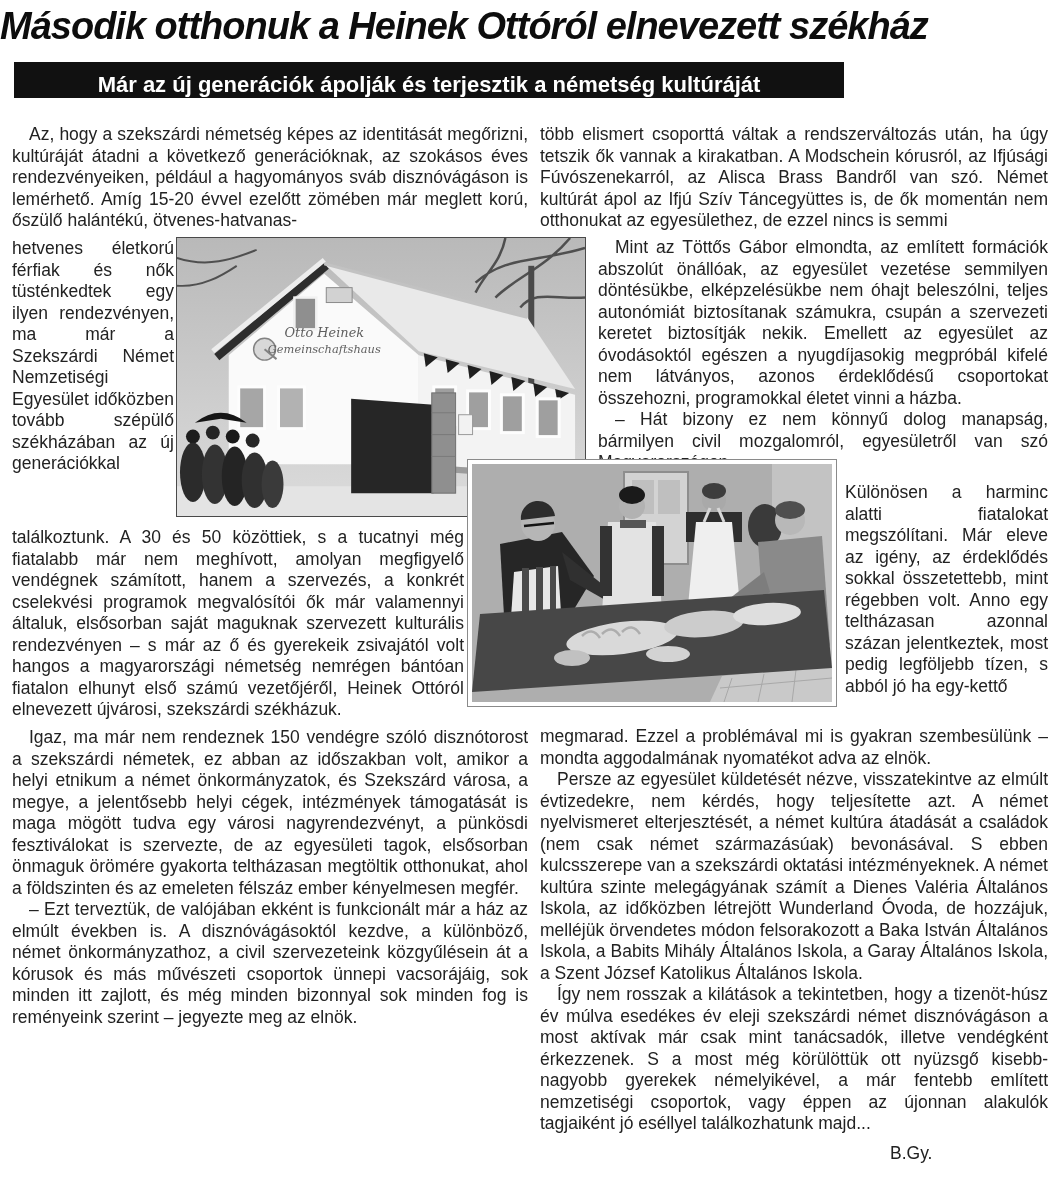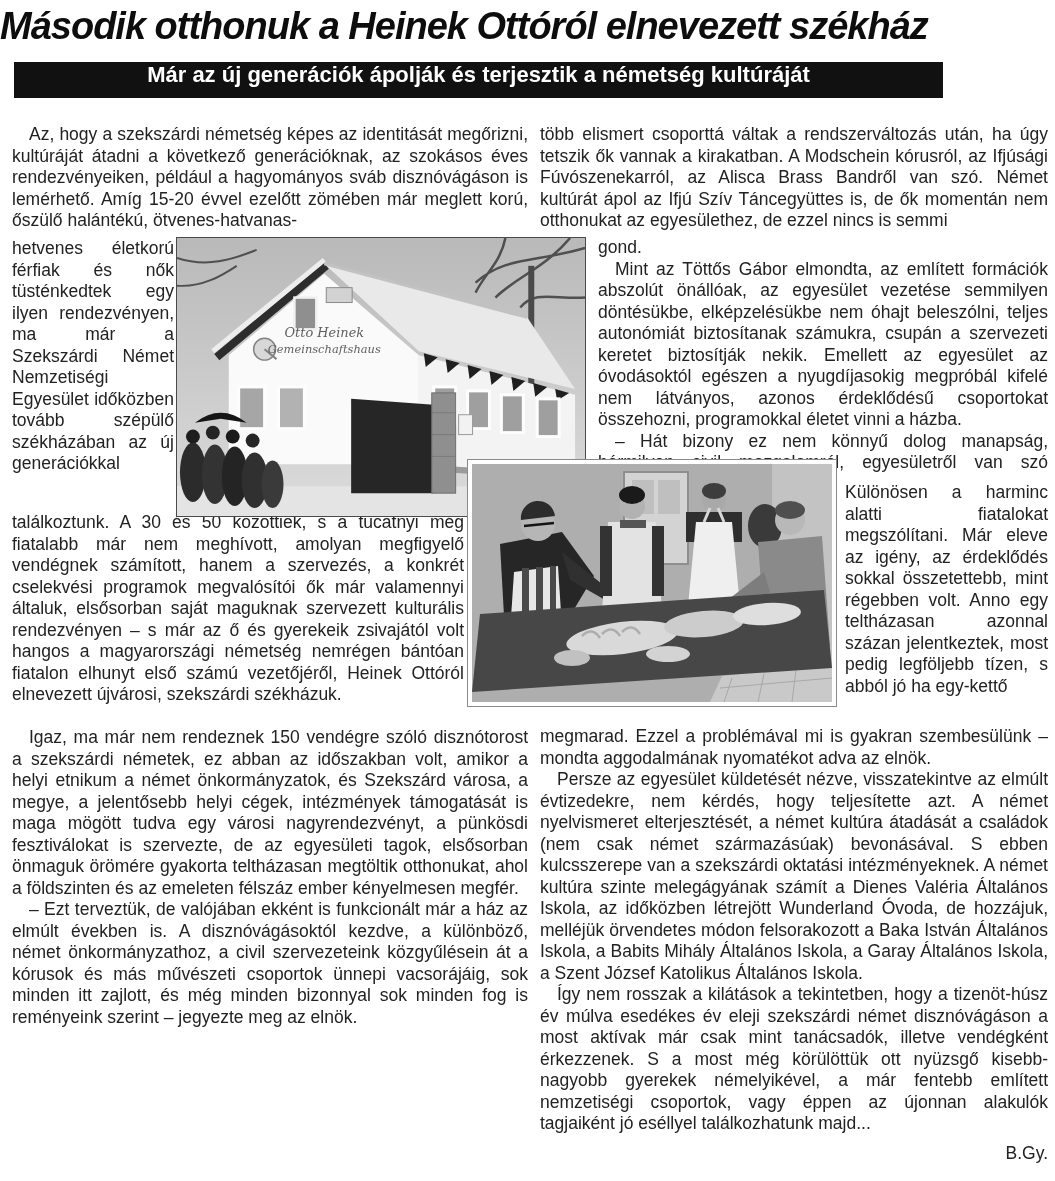--- a/index.html
+++ b/index.html
@@ -6,35 +6,35 @@
   .page {
     position:relative; width:1055px; height:1181px; background:#ffffff;
     font-family:"Liberation Sans", sans-serif; color:#1c1c1c; overflow:hidden;
   }
   .headline {
     position:absolute; left:0; top:4; width:1055px; text-align:left;
     font-style:italic; font-weight:bold; font-size:38px; line-height:52px;
     letter-spacing:-1px; color:#0d0d0d; white-space:nowrap;
   }
   .subbar {
-    position:absolute; left:14px; top:62px; width:929px; height:36px;
-    background:#111111; color:#ffffff; display:flex; align-items:flex-start; justify-content:center;
+    position:absolute; left:14px; top:62px; width:830px; height:36px;
+    background:#111111; color:#ffffff; display:flex; align-items:flex-end; justify-content:center;
     font-weight:bold; font-size:22px; letter-spacing:0;
   }
   .block {
     position:absolute; font-size:17.5px; line-height:21.5px; text-align:justify;
     text-justify:inter-word; color:#222;margin-top:16px;
   }
   .block p { margin:0; }
   .block p.ind { text-indent:17px; }
   .photo { position:absolute; box-sizing:border-box; }
   .photo svg { display:block; width:100%; height:100%; }
   #photo-house { left:176px; top:237px; width:410px; height:280px; border:1px solid #4a4a4a; }
   #photo-slaughter { left:468px; top:460px; width:368px; height:246px; border:4px solid #ffffff; outline:1px solid #8a8a8a; background:#b0b0b0; }
-  .byline { position:absolute; left:890px; top:1143px; width:158px; text-align:right; font-size:17.5px; color:#222; }
+  .byline { position:absolute; left:890px; top:1143px; width:158px; font-size:17.5px; color:#222; }
   .sign-script { font-family:"DejaVu Serif", serif; font-style:italic; fill:#5f5f5f; }
 </style>
 </head>
 <body>
 
 <div class="page">
 
   <div class="headline">Második otthonuk a Heinek Ottóról elnevezett székház</div>
 
   <div class="subbar">
@@ -42,35 +42,34 @@
   </div>
 
   <div class="block" style="left:12px; top:108px; width:516px; height:110px; overflow:hidden;">
     <p class="ind">Az, hogy a szekszárdi németség képes az identitását megőrizni, kultúráját átadni a következő generációknak, az szokásos éves rendezvényeiken, például a hagyományos sváb disznóvágáson is lemérhető. Amíg 15-20 évvel ezelőtt zömében már meglett korú, őszülő halántékú, ötvenes-hatvanas-</p>
   </div>
 
   <div class="block" style="left:12px; top:222px; width:162px; height:290px; overflow:hidden;">
     <p>hetvenes életkorú férfiak és nők tüsténkedtek egy ilyen rendezvényen, ma már a Szekszárdi Német Nemzetiségi Egyesület időközben tovább szépülő székházában az új generációkkal</p>
   </div>
 
-  <div class="block" style="left:12px; top:496px; width:452px; height:200px; overflow:hidden;">
+  <div class="block" style="left:12px; top:511px; width:452px; height:200px; overflow:hidden;">
     <p>találkoztunk. A 30 és 50 közöttiek, s a tucatnyi még fiatalabb már nem meghívott, amolyan megfigyelő vendégnek számított, hanem a szervezés, a konkrét cselekvési programok megvalósítói ők már valamennyi általuk, elsősorban saját maguknak szervezett kulturális rendezvényen – s már az ő és gyerekeik zsivajától volt hangos a magyarországi németség nemrégen bántóan fiatalon elhunyt első számú vezetőjéről, Heinek Ottóról elnevezett újvárosi, szekszárdi székházuk.</p>
   </div>
 
   <div class="block" style="left:12px; top:711px; width:516px; height:470px; overflow:hidden;">
     <p class="ind">Igaz, ma már nem rendeznek 150 vendégre szóló disznótorost a szekszárdi németek, ez abban az időszakban volt, amikor a helyi etnikum a német önkormányzatok, és Szekszárd városa, a megye, a jelentősebb helyi cégek, intézmények támogatását is maga mögött tudva egy városi nagyrendezvényt, a pünkösdi fesztiválokat is szervezte, de az egyesületi tagok, elsősorban önmaguk örömére gyakorta teltházasan megtöltik otthonukat, ahol a földszinten és az emeleten félszáz ember kényelmesen megfér.</p>
     <p class="ind">– Ezt terveztük, de valójában ekként is funkcionált már a ház az elmúlt években is. A disznóvágásoktól kezdve, a különböző, német önkormányzathoz, a civil szervezeteink közgyűlésein át a kórusok és más művészeti csoportok ünnepi vacsorájáig, sok minden itt zajlott, és még minden bizonnyal sok minden fog is reményeink szerint – jegyezte meg az elnök.</p>
   </div>
 
   <div class="block" style="left:540px; top:108px; width:508px; height:112px; overflow:hidden;">
     <p>több elismert csoporttá váltak a rendszerváltozás után, ha úgy tetszik ők vannak a kirakatban. A Modschein kórusról, az Ifjúsági Fúvószenekarról, az Alisca Brass Bandről van szó. Német kultúrát ápol az Ifjú Szív Táncegyüttes is, de ők momentán nem otthonukat az egyesülethez, de ezzel nincs is semmi</p>
   </div>
 
   <div class="block" style="left:598px; top:221px; width:450px; height:242px; overflow:hidden;">
-    <p>gond.</p>
     <p class="ind">Mint az Töttős Gábor elmondta, az említett formációk abszolút önállóak, az egyesület vezetése semmilyen döntésükbe, elképzelésükbe nem óhajt beleszólni, teljes autonómiát biztosítanak számukra, csupán a szervezeti keretet biztosítják nekik. Emellett az egyesület az óvodásoktól egészen a nyugdíjasokig megpróbál kifelé nem látványos, azonos érdeklődésű csoportokat összehozni, programokkal életet vinni a házba.</p>
     <p class="ind">– Hát bizony ez nem könnyű dolog manapság, bármilyen civil mozgalomról, egyesületről van szó Magyarországon.</p>
   </div>
 
   <div class="block" style="left:845px; top:466px; width:203px; height:228px; overflow:hidden;">
     <p>Különösen a harminc alatti fiatalokat megszólítani. Már eleve az igény, az érdeklődés sokkal összetettebb, mint régebben volt. Anno egy teltházasan azonnal százan jelentkeztek, most pedig legföljebb tízen, s abból jó ha egy-kettő</p>
   </div>
 
   <div class="block" style="left:540px; top:710px; width:508px; height:430px; overflow:hidden;">
     <p>megmarad. Ezzel a problémával mi is gyakran szembesülünk – mondta aggodalmának nyomatékot adva az elnök.</p>

